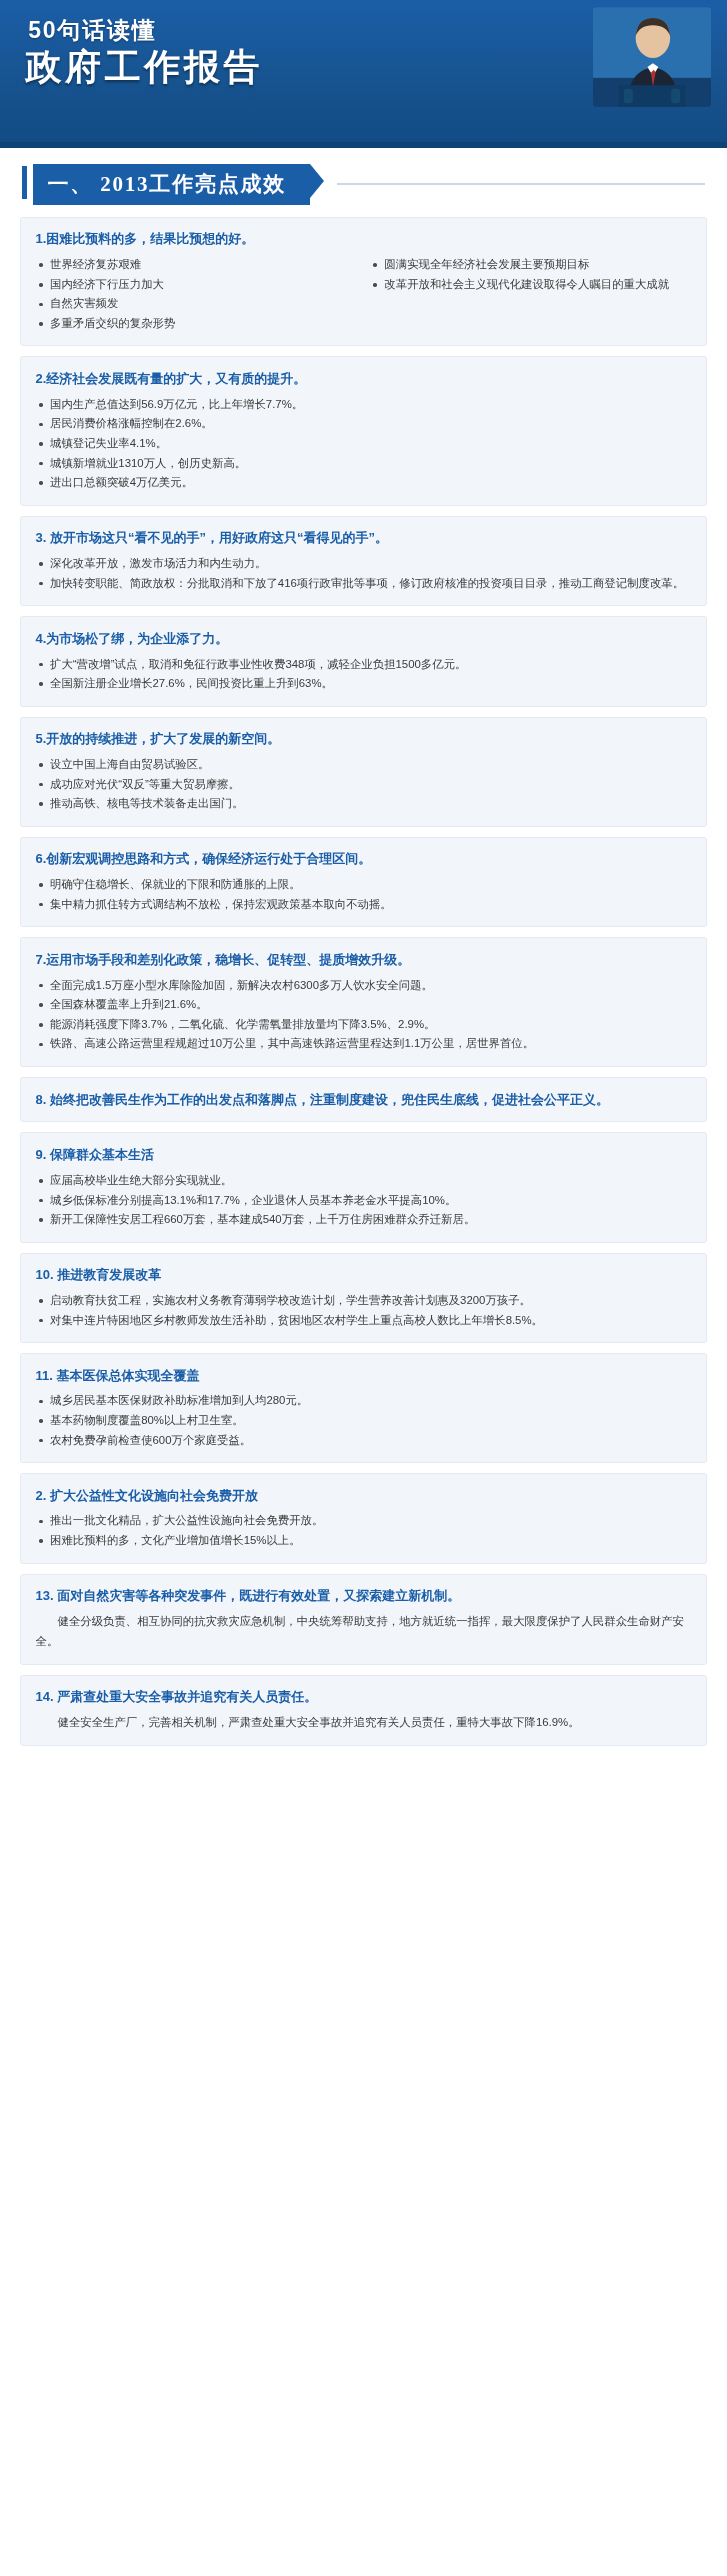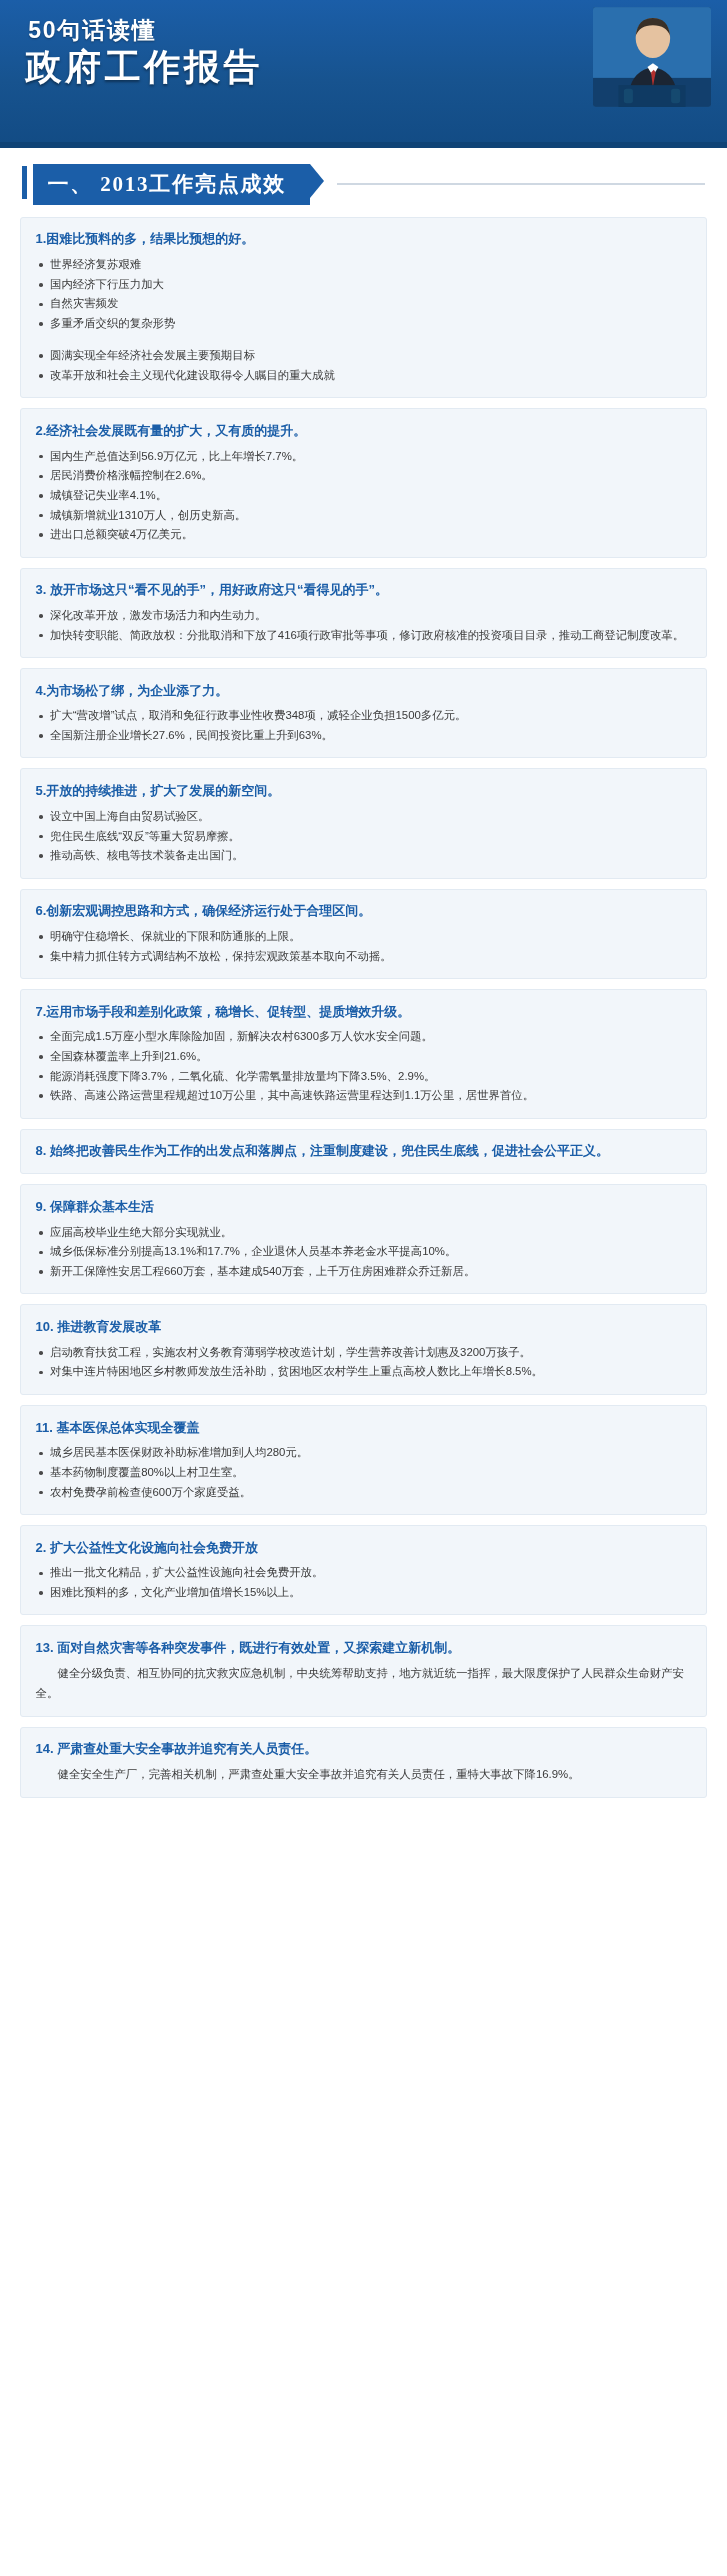--- a/index.html
+++ b/index.html
@@ -143,21 +143,20 @@
     position: absolute;
     left: 3.6px;
     top: 8.2px;
     width: 3.6px; height: 3.6px;
     background: #4a4a4a;
     border-radius: 50%;
   }
   .card .two-col {
     display: flex;
     gap: 12.7px;
-    flex-direction: column;
   }
   .card .two-col .col { flex: 1; }
   .card .para {
     font-size: 11.4px;
     line-height: 1.75;
     color: #3a3a3a;
     text-indent: 22px;
     margin: 1.8px 0 0 0;
   }
   .card.plain .card-title { margin-bottom: 0; }
@@ -235,21 +234,21 @@
         <div class="card-title">4.为市场松了绑，为企业添了力。</div>
         <ul class="bullets">
           <li>扩大“营改增”试点，取消和免征行政事业性收费348项，减轻企业负担1500多亿元。</li>
           <li>全国新注册企业增长27.6%，民间投资比重上升到63%。</li>
         </ul>
       </div>
       <div class="card">
         <div class="card-title">5.开放的持续推进，扩大了发展的新空间。</div>
         <ul class="bullets">
           <li>设立中国上海自由贸易试验区。</li>
-          <li>兜住民生底线“双反”等重大贸易摩擦。</li>
+          <li>成功应对光伏“双反”等重大贸易摩擦。</li>
           <li>推动高铁、核电等技术装备走出国门。</li>
         </ul>
       </div>
       <div class="card">
         <div class="card-title">6.创新宏观调控思路和方式，确保经济运行处于合理区间。</div>
         <ul class="bullets">
           <li>明确守住稳增长、保就业的下限和防通胀的上限。</li>
           <li>集中精力抓住转方式调结构不放松，保持宏观政策基本取向不动摇。</li>
         </ul>
       </div>

